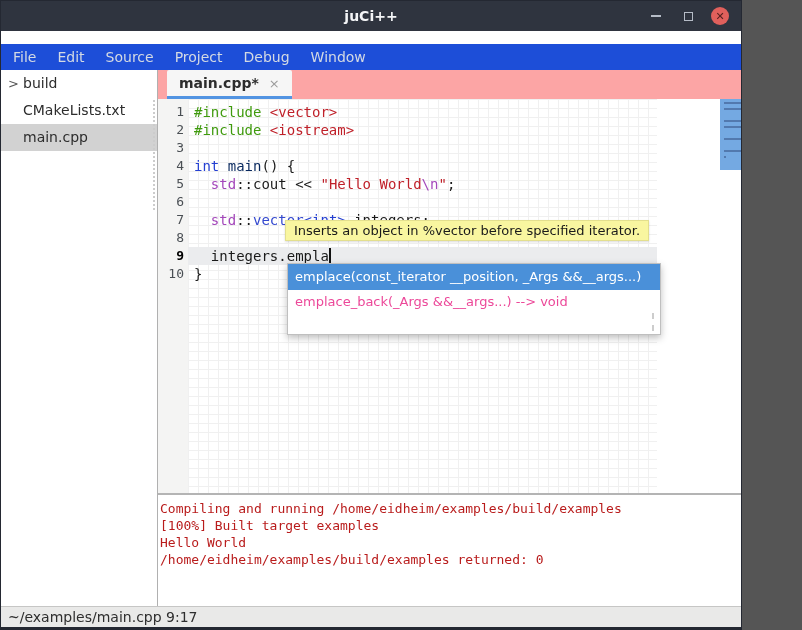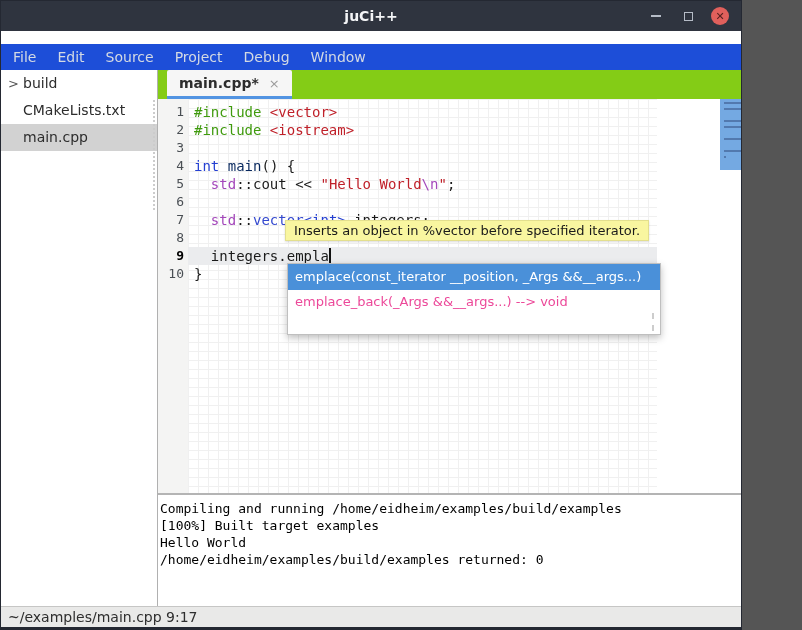--- a/index.html
+++ b/index.html
@@ -35,21 +35,21 @@
     position:relative; }
   .side-header { color:#9a9a9a; font-weight:bold; font-size:15px; padding:8px 0 6px 8px; }
   .tree-row { height:27px; line-height:27px; font-size:14px; color:#2d2d2d;
     position:relative; padding-left:22px; white-space:nowrap; }
   .tree-row.selected { background:#d2d2d2; }
   .chev { position:absolute; left:7px; top:0; color:#555; font-size:13px; }
   .side-scroll { position:absolute; right:2px; top:30px; height:110px;
     border-right:2px dotted #cccccc; width:0; }
   .rightcol { flex:1; display:flex; flex-direction:column; min-width:0; }
   
-  .tabbar { height:29px; flex:none; background:#84cc16; display:flex; align-items:flex-end; }
+  .tabbar { height:29px; flex:none; background:#fca5a5; display:flex; align-items:flex-end; }
   .tab { margin-left:9px; height:29px; background:#f6f6f6; border-bottom:3px solid #5294e2;
     border-radius:2px 2px 0 0; display:flex; align-items:center; gap:10px; padding:0 12px; }
   .tab-label { font-size:14px; font-weight:bold; color:#2d2d2d; }
   .tab-close { color:#9b9b9b; font-size:13px; line-height:1; }
   
   .editor { height:394px; flex:none; position:relative; background:#fff; overflow:hidden; }
   .gutter { position:absolute; left:0; top:0; bottom:0; width:30px; background:#f4f4f3;
     padding-top:4px; z-index:1; }
   .lnum { height:18px; line-height:18px; text-align:right; padding-right:4px;
     font-family:"DejaVu Sans Mono", monospace; font-size:13px; color:#4a4f54; }
@@ -82,21 +82,21 @@
   .popup-item.selected { background:#4a90d9; color:#fff; height:26px; line-height:26px; }
   .popup-item.plain { height:24px; line-height:24px; }
   .popup-scroll { position:absolute; right:6px; bottom:3px; height:18px;
     border-right:2px dashed #cdcdcd; width:0; }
   .minimap { position:absolute; left:562px; top:0; width:77px; height:71px;
     background:#74a9e2; z-index:2; padding:3px 0 0 4px; }
   .mini-line { height:2px; margin-bottom:4px; background:rgba(25,45,90,.38); }
   
   .output { height:126px; flex:none; background:#fff; border-top:2px solid #b4b4b4;
     padding:5px 0 0 2px; overflow:hidden; }
-  .out-line { font-family:"DejaVu Sans Mono", monospace; font-size:13px; color:#000000;
+  .out-line { font-family:"DejaVu Sans Mono", monospace; font-size:13px; color:#b91c1c;
     height:17px; line-height:17px; white-space:pre; }
   
   .statusbar { height:21px; flex:none; background:#e9e9e8; border-top:1px solid #c6c6c5;
     display:flex; align-items:center; padding-left:7px; }
   .status-text { font-size:14px; color:#2e2e2e; }
 </style>
 </head>
 <body>
 
 <div class="window">

